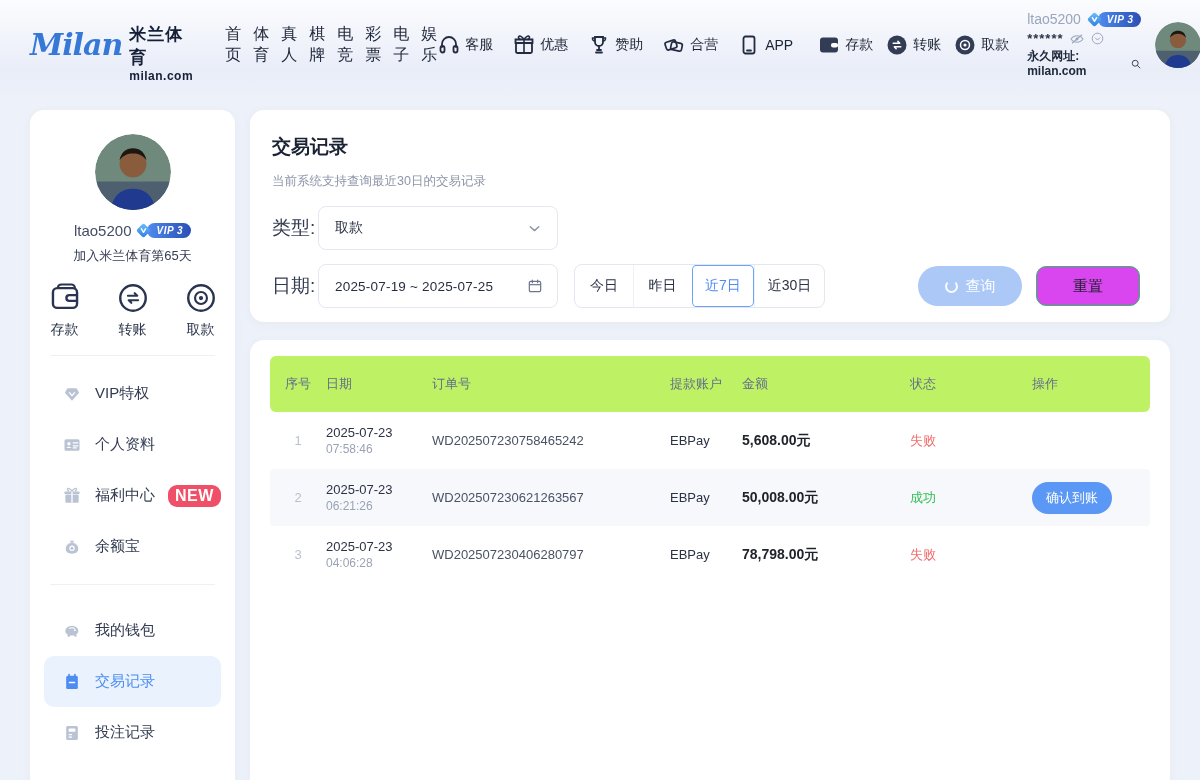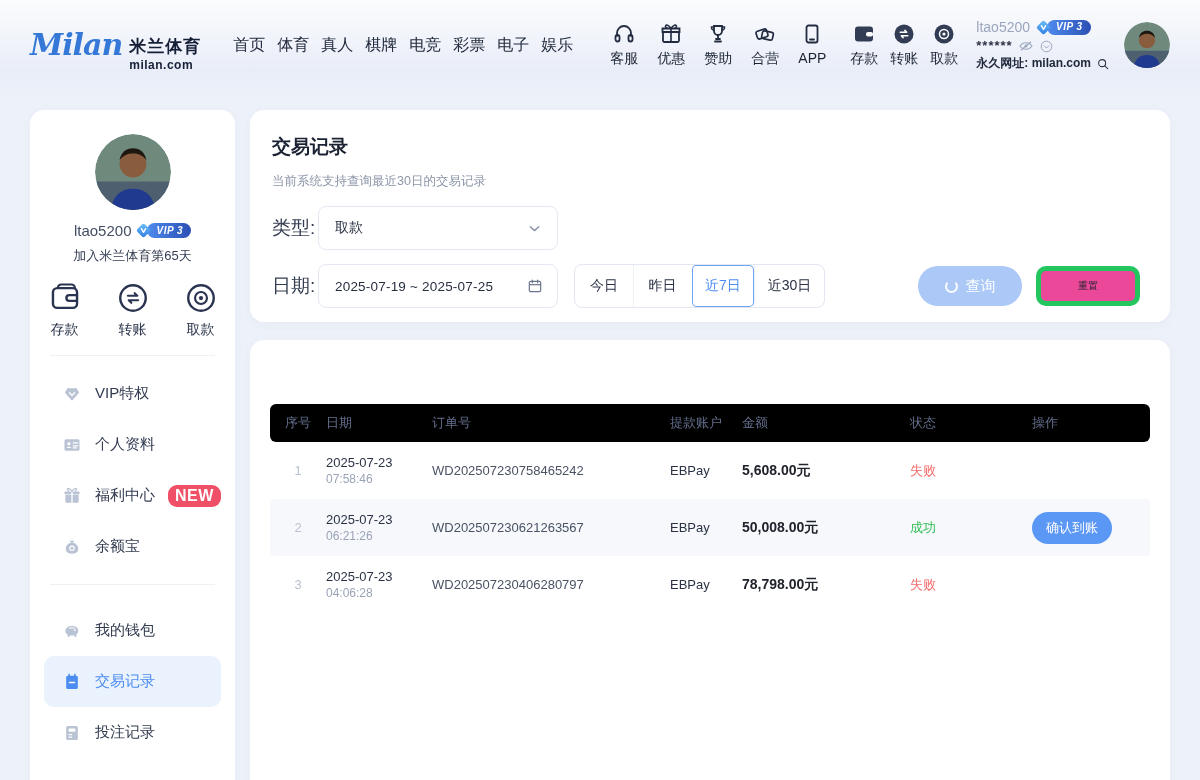--- a/index.html
+++ b/index.html
@@ -17,21 +17,21 @@
   .logo { display:flex; align-items:center; cursor:pointer; }
   .logo-script { font-family:"DejaVu Serif",serif; font-style:italic; font-weight:700;
     font-size:30px; color:#3578d8; letter-spacing:-1px; line-height:1; }
   .logo-stack { display:flex; flex-direction:column; margin-left:7px;margin-top:16px; }
   .logo-cn { font-size:17px; font-weight:800; color:#161f38; letter-spacing:1px; }
   .logo-domain { font-size:12px; font-weight:700; color:#161f38; letter-spacing:.5px; }
   nav { display:flex; gap:12px; margin-left:32px; }
   nav a { font-size:16px; color:#232b3e; text-decoration:none; cursor:pointer; }
   .header-right { margin-left:auto; display:flex; align-items:center; }
   .hdr-actions { display:flex; gap:19px; }
-  .hdr-item { display:flex; flex-direction:column; align-items:center; gap:4px; cursor:pointer; }
+  .hdr-item { display:flex; flex-direction:row; align-items:center; gap:4px; cursor:pointer; }
   .hdr-item svg { width:24px; height:24px; }
   .hdr-item .lbl { font-size:14px; color:#1c2434; white-space:nowrap; }
   .hdr-actions.filled { margin-left:24px; gap:12px; }
   .user-block { margin-left:18px; display:flex; flex-direction:column; gap:2px; line-height:1.25; }
   .ub-line { display:flex; align-items:center; gap:5px; }
   .ub-name { font-size:14px; color:#9aa6bd; }
   .ub-mask { font-size:13px; font-weight:700; color:#2b3245; letter-spacing:1px; }
   .ub-site { font-size:12px; font-weight:700; color:#20293c; }
   .avatar { border-radius:50%; overflow:hidden; flex:none; }
   .avatar-hdr { width:46px; height:46px; margin-left:14px; }
@@ -89,26 +89,26 @@
   .seg button:first-child { border-left:none; }
   .seg button.active { color:#4d8df2; box-shadow:inset 0 0 0 1px #6ba3f7; border-radius:5px;
     border-left-color:transparent; }
   .btns-right { margin-left:auto; display:flex; gap:14px; }
   .btn-query { width:104px; height:40px; border:none; border-radius:20px; background:#abc8f7;
     color:#fff; font-size:15px; display:flex; align-items:center; justify-content:center;
     gap:8px; cursor:pointer; font-family:inherit; }
   .spinner { width:13px; height:13px; border-radius:50%; border:2px solid rgba(255,255,255,.95);
     border-top-color:transparent; animation:spin 1s linear infinite; }
   @keyframes spin { to { transform:rotate(360deg); } }
-  .btn-reset { width:104px; height:40px; border:5px solid #22c55e; border-radius:10px;
-    background:#ec4899; color:#20242e; font-size:10px; cursor:pointer; font-family:inherit; }
+  .btn-reset { width:104px; height:40px; border:1px solid #22c55e; border-radius:10px;
+    background:#d946ef; color:#20242e; font-size:15px; cursor:pointer; font-family:inherit; }
 
   .table-card { margin-top:18px; height:470px; padding:16px 20px; }
   .tbl-grid { display:grid; grid-template-columns:56px 106px 238px 72px 168px 122px 1fr; }
-  .tbl-head { background:#000000; border-radius:6px; height:38px; align-items:center;margin-top:48px; }
+  .tbl-head { background:#bef264; border-radius:6px; height:56px; align-items:center; }
   .tbl-head .hc { font-size:13px; color:#636e8c; }
   .hc-idx { text-align:center; }
   .tbl-row { height:57px; align-items:center; }
   .tbl-row.striped { background:#f6f8fc; border-radius:4px; }
   .c-idx { text-align:center; font-size:13px; color:#b9c0cf; }
   .c-date { line-height:1.35; }
   .c-date .d { font-size:13px; color:#2b3245; }
   .c-date .t { font-size:12px; color:#9aa3b5; }
   .c-order { font-size:13px; color:#4a5264; }
   .c-acct { font-size:13px; color:#2b3245; }

